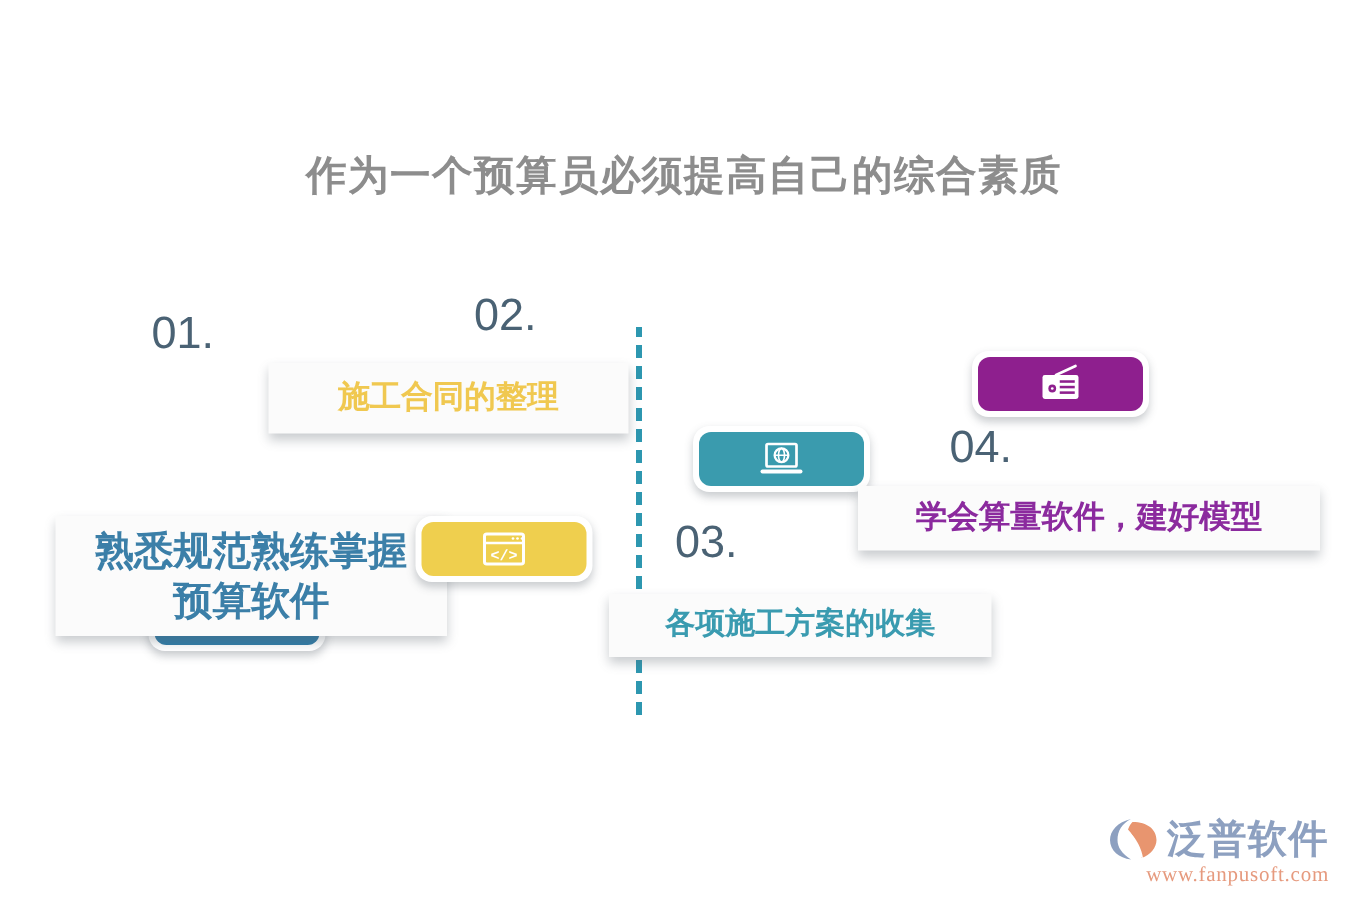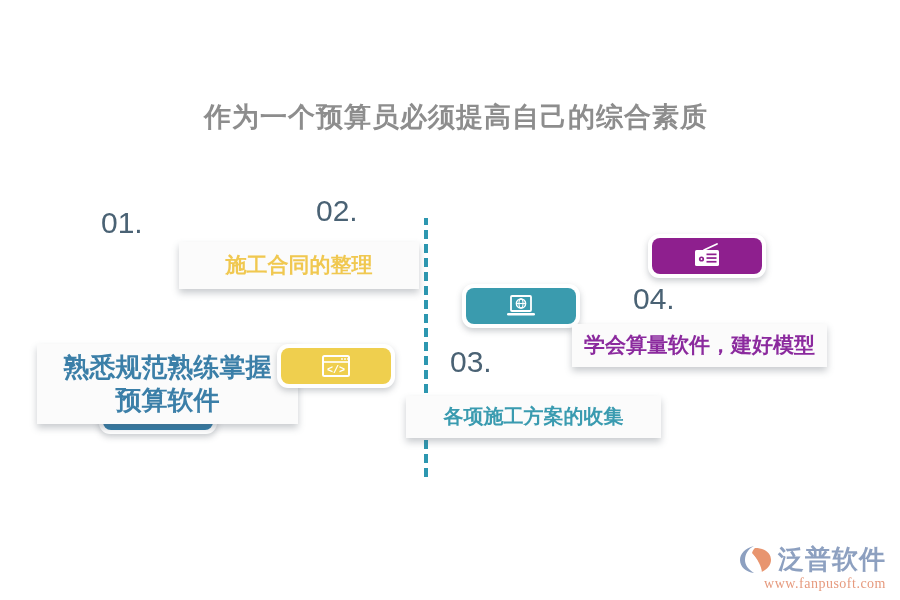--- a/index.html
+++ b/index.html
@@ -106,21 +106,21 @@
   }
   .card-02{
     left:179px;top:242px;width:240px;height:47px;
     font-size:21px;color:#f0c850;
   }
   .card-03{
     left:406px;top:396px;width:255px;height:42px;
     font-size:20px;color:#3a9bb0;
   }
   .card-04{
-    left:572px;top:324px;width:255px;height:43px;
+    left:572px;top:324px;width:308px;height:43px;
     font-size:21px;color:#8b2a9e;
   }
 
   
   .logo-wrap{
     position:absolute;
     right:14px;
     bottom:8px;
     text-align:right;
   }

